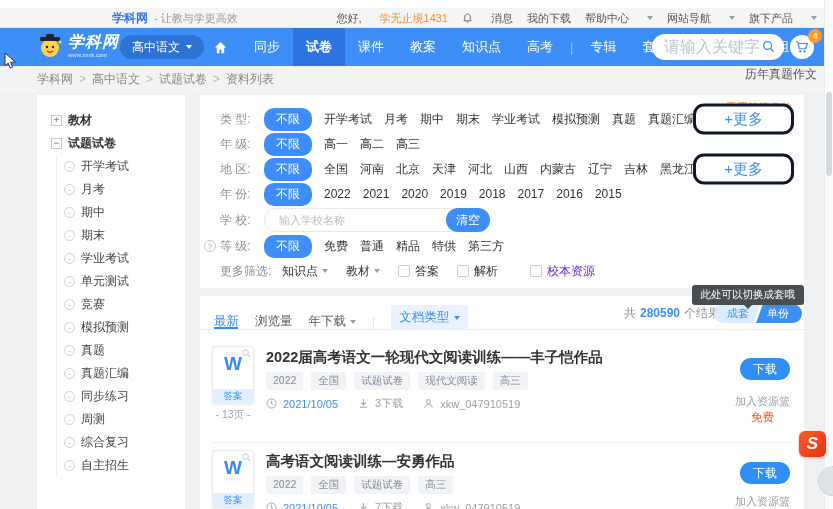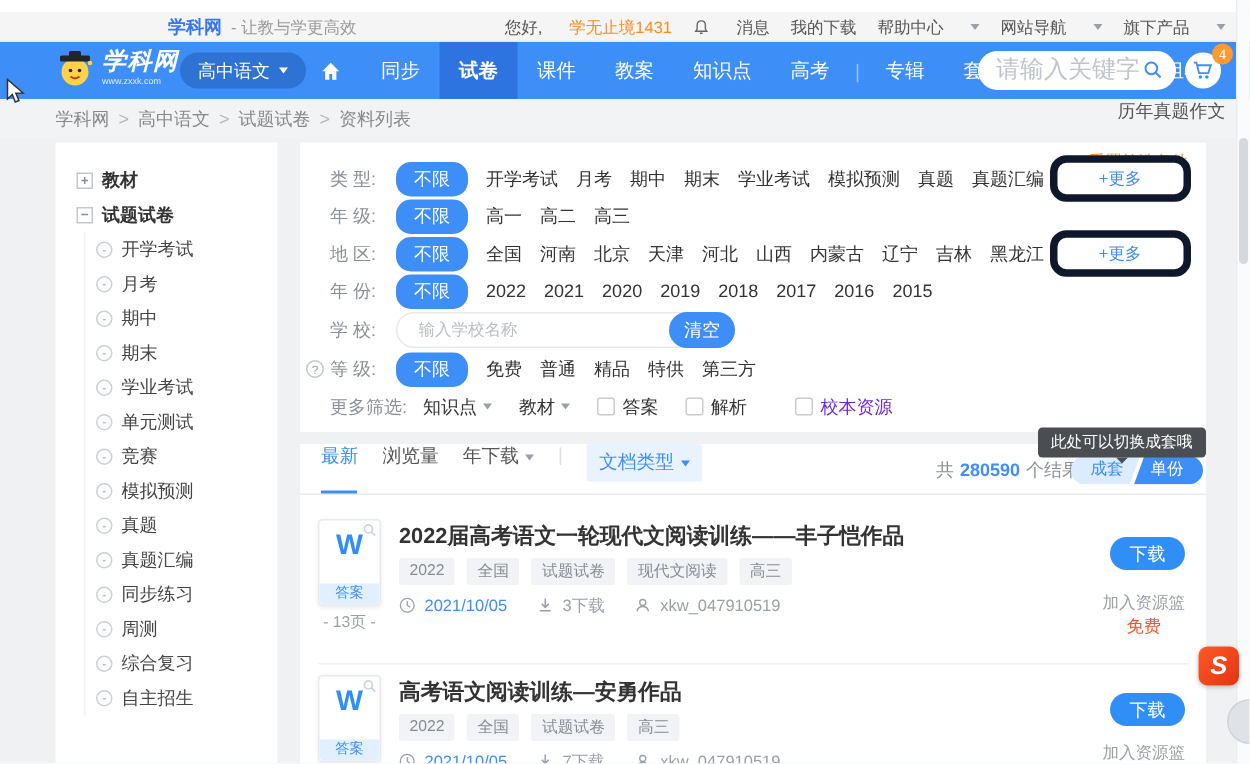--- a/index.html
+++ b/index.html
@@ -60,36 +60,36 @@
   .circ::before { content:"-"; }
 
   
   .filter-card { position:absolute; left:200px; top:95px; width:604px; height:193px; background:#fff; }
   .reset-link { position:absolute; top:5px; right:12px; font-size:11px; color:#ff8a1e; cursor:pointer; }
   .frow { position:absolute; left:0; width:604px; height:22px; display:flex; align-items:center; }
   .flabel { position:absolute; left:20px; width:44px; color:#8a9099; font-size:12px; white-space:pre; }
   .fopts { position:absolute; left:64px; display:flex; align-items:center; gap:12px; font-size:12px; color:#333; white-space:nowrap; }
   .pill-active { background:#3e8ef7; color:#fff; border-radius:10px; padding:3px 12px; font-size:12px; cursor:pointer; }
   .fopt { cursor:pointer; }
-  .more-btn { position:absolute; right:10px; top:50%; transform:translateY(-50%); border:5px solid #0f172a; color:#3e8ef7; font-size:11px; border-radius:11px; padding:3px 28px; cursor:pointer; background:#fff; }
+  .more-btn { position:absolute; right:10px; top:50%; transform:translateY(-50%); border:3px solid #0f172a; color:#3e8ef7; font-size:15px; border-radius:11px; padding:3px 28px; cursor:pointer; background:#fff; }
   .school-input { position:absolute; left:64px; top:-1px; width:226px; height:24px; border:1px solid #e7e9ec; border-radius:12px; background:#fff; }
   .school-input input { position:absolute; left:14px; top:0; width:160px; height:22px; border:none; outline:none; font-size:11px; color:#666; background:transparent; }
   .school-input input::placeholder { color:#b9bfc6; }
   .clear-btn { position:absolute; right:-1px; top:-1px; width:44px; height:24px; border-radius:12px; background:#3e8ef7; color:#fff; font-size:12px; line-height:24px; text-align:center; cursor:pointer; }
   .help-circ { position:absolute; left:4px; width:12px; height:12px; border:1px solid #c3c8ce; border-radius:50%; color:#9aa0a8; font-size:8px; line-height:11px; text-align:center; }
   .help-circ::before { content:"?"; }
   .dd { display:flex; align-items:center; gap:4px; cursor:pointer; }
   .cb { display:flex; align-items:center; gap:5px; cursor:pointer; }
   .cb-box { width:12px; height:12px; border:1px solid #ccc; border-radius:2px; background:#fff; }
   .cb.red { color:#6d28d9; margin-left:14px; }
 
   
   .results-card { position:absolute; left:200px; top:296px; width:604px; height:213px; background:#fff; }
   .tabbar { position:absolute; top:0; left:0; width:604px; height:34px; border-bottom:1px solid #ececec; }
-  .tabs { position:absolute; left:14px; top:0; height:34px; display:flex; align-items:flex-start; gap:16px; font-size:12.5px; color:#555; }
+  .tabs { position:absolute; left:14px; top:0; height:34px; display:flex; align-items:flex-end; gap:16px; font-size:12.5px; color:#555; }
   .tab { cursor:pointer; display:flex; align-items:center; gap:4px; }
   .tab.active { color:#3e8ef7; }
   .tab-underline { position:absolute; left:14px; bottom:0; width:24px; height:2px; background:#3e8ef7; }
   .tab-sep { color:#e0e0e0; }
   .doctype-pill { background:#e9f3ff; color:#3e8ef7; border-radius:2px; padding:4px 8px; display:flex; align-items:center; gap:5px; cursor:pointer; }
   .doctype-pill .caret { border-top-color:#3e8ef7; }
   .result-count { position:absolute; right:84px; top:0; height:34px; display:flex; align-items:center; gap:4px; font-size:12px; color:#8a9099; }
   .result-count b { color:#3e8ef7; }
   .toggle { position:absolute; right:2px; top:8px; height:19px; display:flex; cursor:pointer; }
   .toggle .t-left { background:#dcebfd; color:#3e8ef7; font-size:11px; line-height:19px; padding:0 11px 0 13px; border-radius:10px 0 0 10px; clip-path:polygon(0 0,100% 0,85% 100%,0 100%); }

